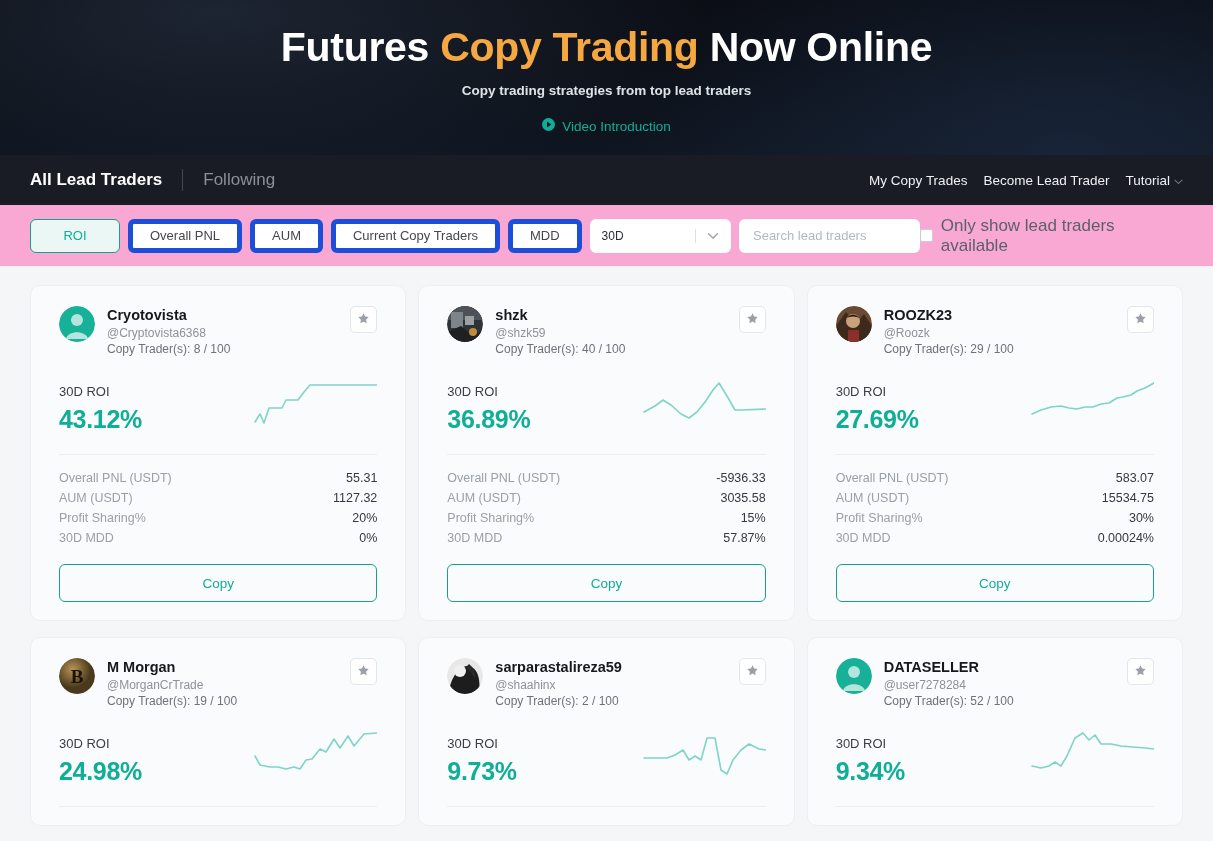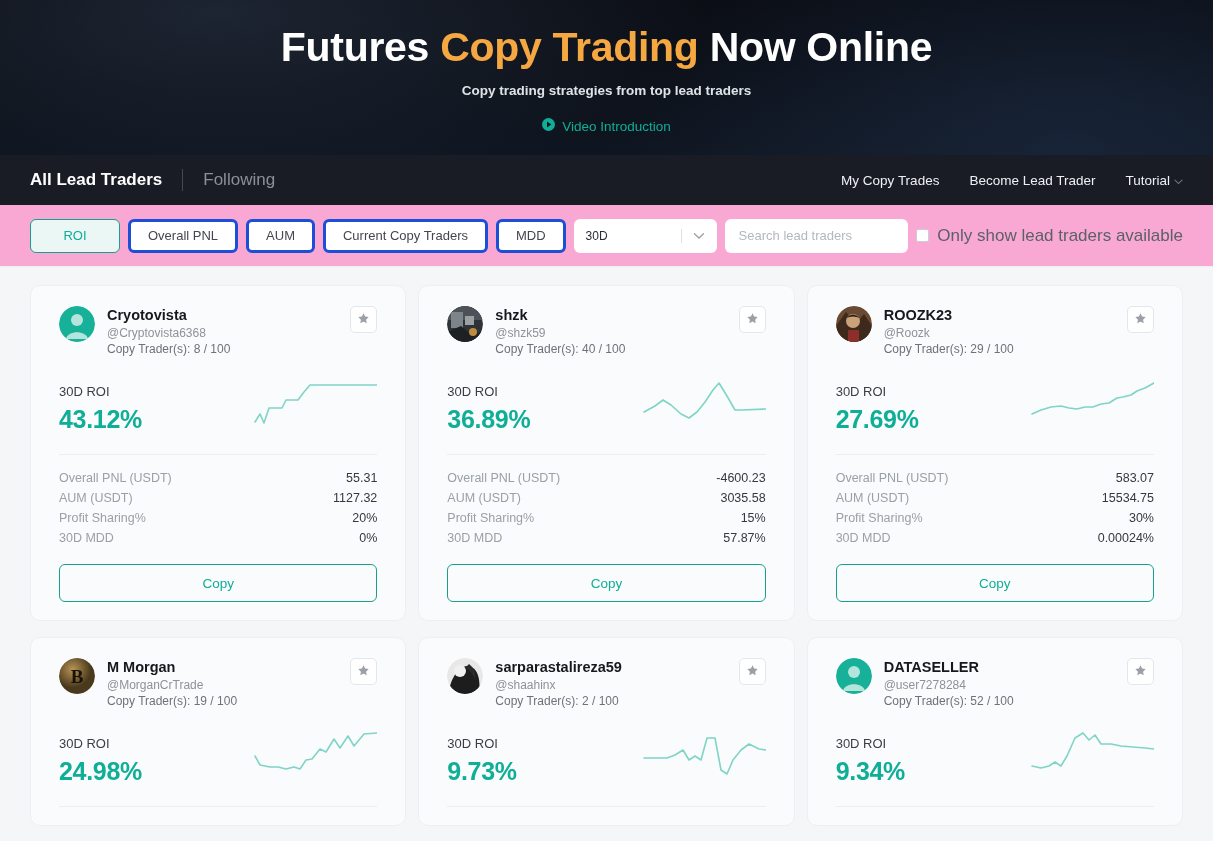--- a/index.html
+++ b/index.html
@@ -68,21 +68,21 @@
   }
   .nav-divider {
     width: 1px; height: 22px; background: #434854;
     margin-right: 20px;
   }
   .nav-tab.inactive { font-weight: 400; color: #8a8f9b; }
   .nav-right {
     margin-left: auto;
     display: flex;
     align-items: flex-end;
-    gap: 30px;
+    gap: 16px;
   }
   .nav-link {
     font-size: 13.5px;
     color: #eef0f3;
     cursor: pointer;
     display: flex;
     align-items: center;
     gap: 4px;
   }
   .chev-sm { display: inline-block; }
@@ -92,21 +92,21 @@
     height: 62px;
     background: #f9a8d4;
     display: flex;
     align-items: center;
     padding: 0 30px;
     border-bottom: 1px solid #ecf0f2;
   }
   .chip {
     height: 34px;
     background: #ffffff;
-    border: 3px solid #1d4ed8;
+    border: 5px solid #1d4ed8;
     border-radius: 6px;
     display: flex;
     align-items: center;
     justify-content: center;
     padding: 0 17px;
     font-size: 13px;
     color: #44474f;
     margin-right: 8px;
     cursor: pointer;
     white-space: nowrap;
@@ -421,21 +421,21 @@
       <div class="spark">
         <svg width="125" height="48" viewBox="0 0 125 48">
             <polyline points="3,34 14,28 22,22 30,27 40,36 48,40 56,34 64,24 72,12 78,5 86,18 94,32 100,32 125,31" fill="none" stroke="#7fd4c7" stroke-width="1.6" stroke-linejoin="round" stroke-linecap="round"></polyline>
           </svg>
       </div>
     </div>
     <div class="divider"></div>
     <div class="stats">
       <div class="stat-row">
         <span class="stat-k">Overall PNL (USDT)</span>
-        <span class="stat-v">-4600.23</span>
+        <span class="stat-v">-5936.33</span>
       </div>
       <div class="stat-row">
         <span class="stat-k">AUM (USDT)</span>
         <span class="stat-v">3035.58</span>
       </div>
       <div class="stat-row">
         <span class="stat-k">Profit Sharing%</span>
         <span class="stat-v">15%</span>
       </div>
       <div class="stat-row">

